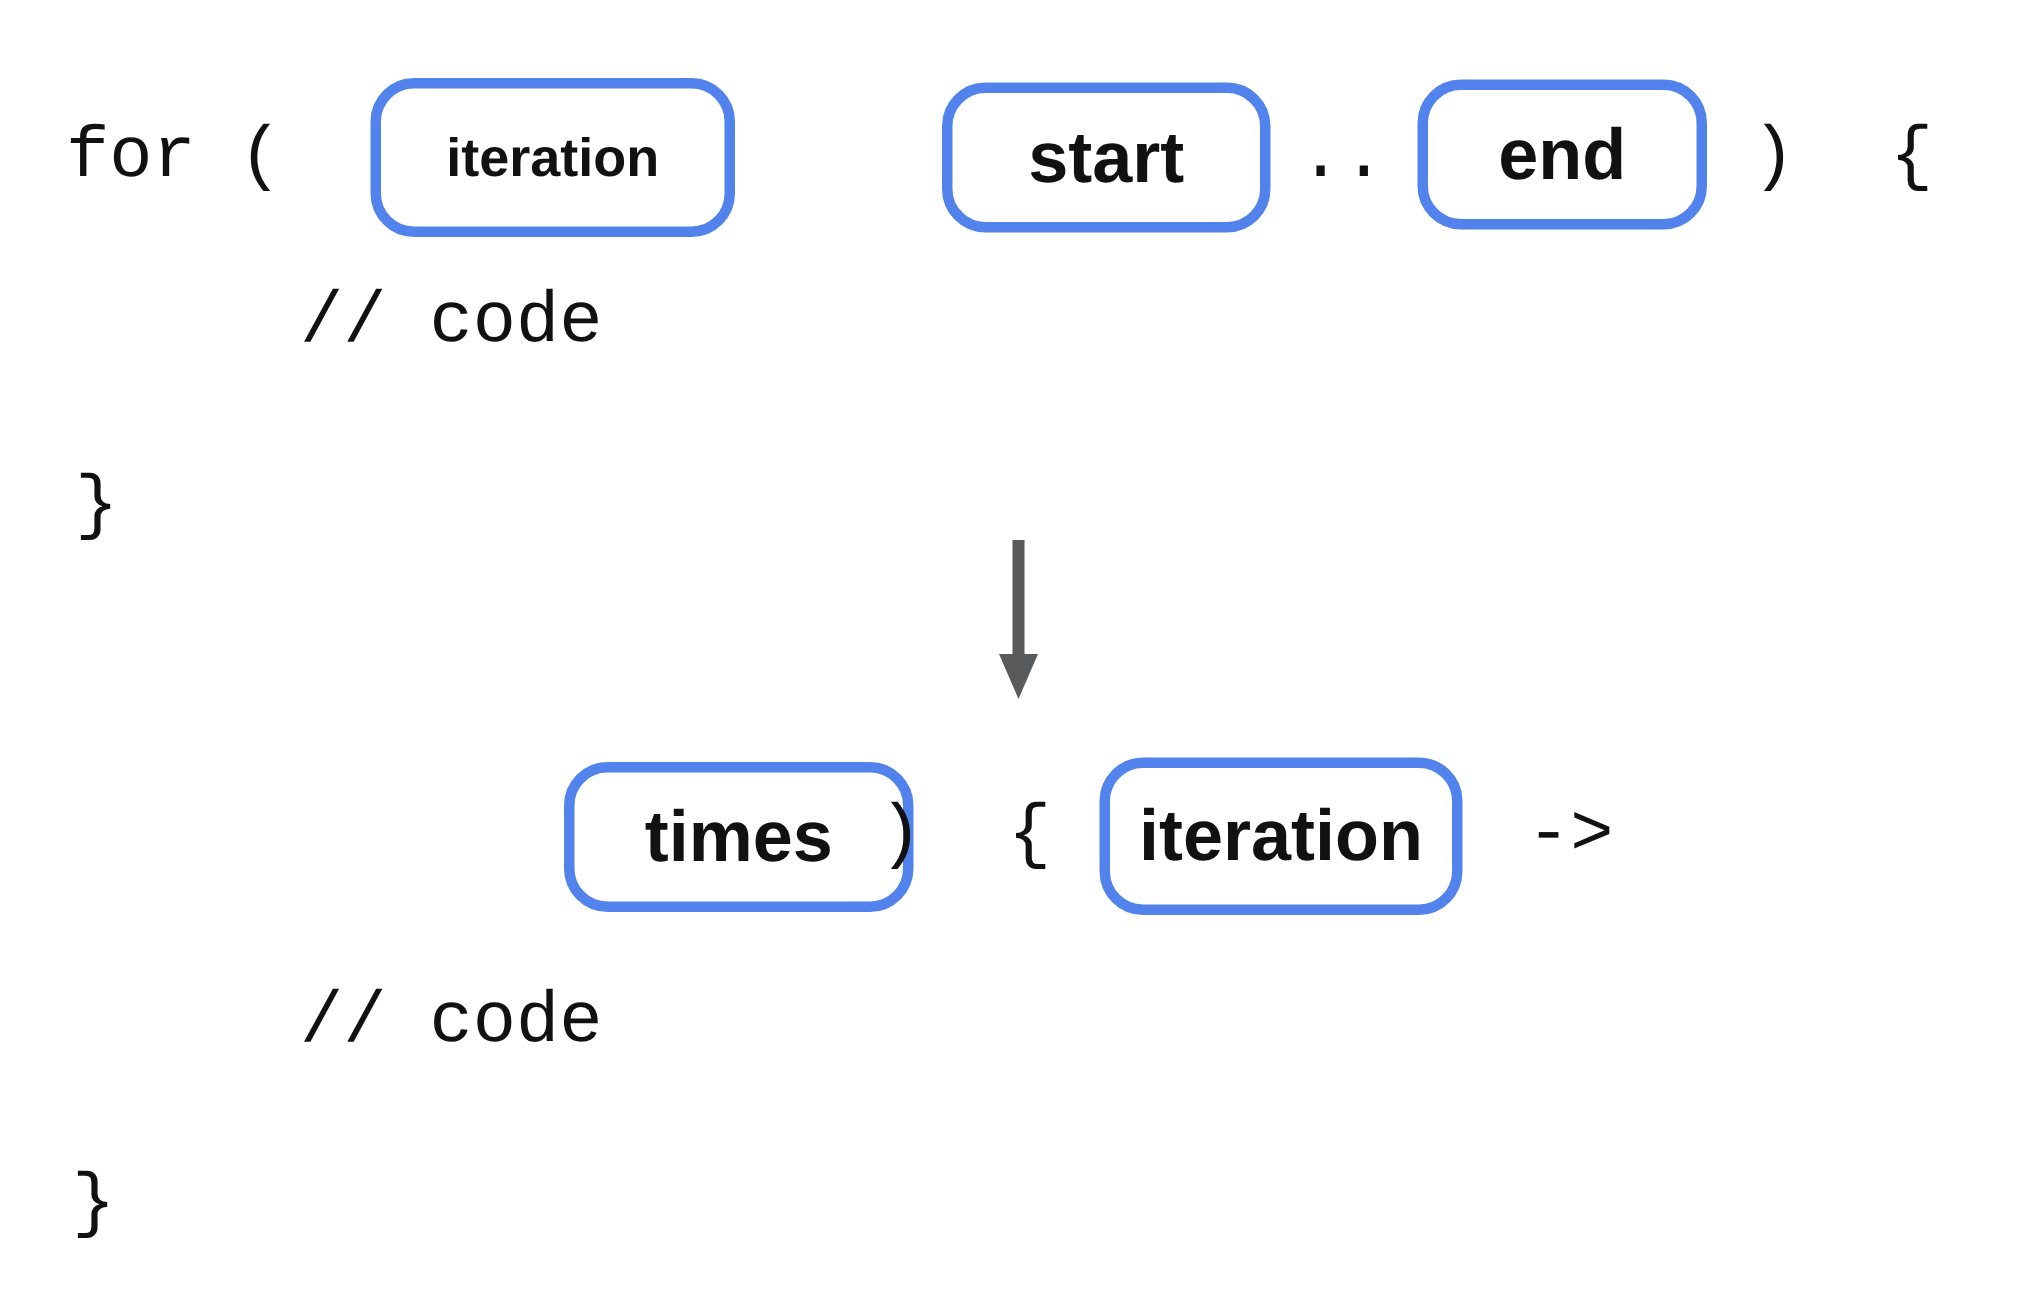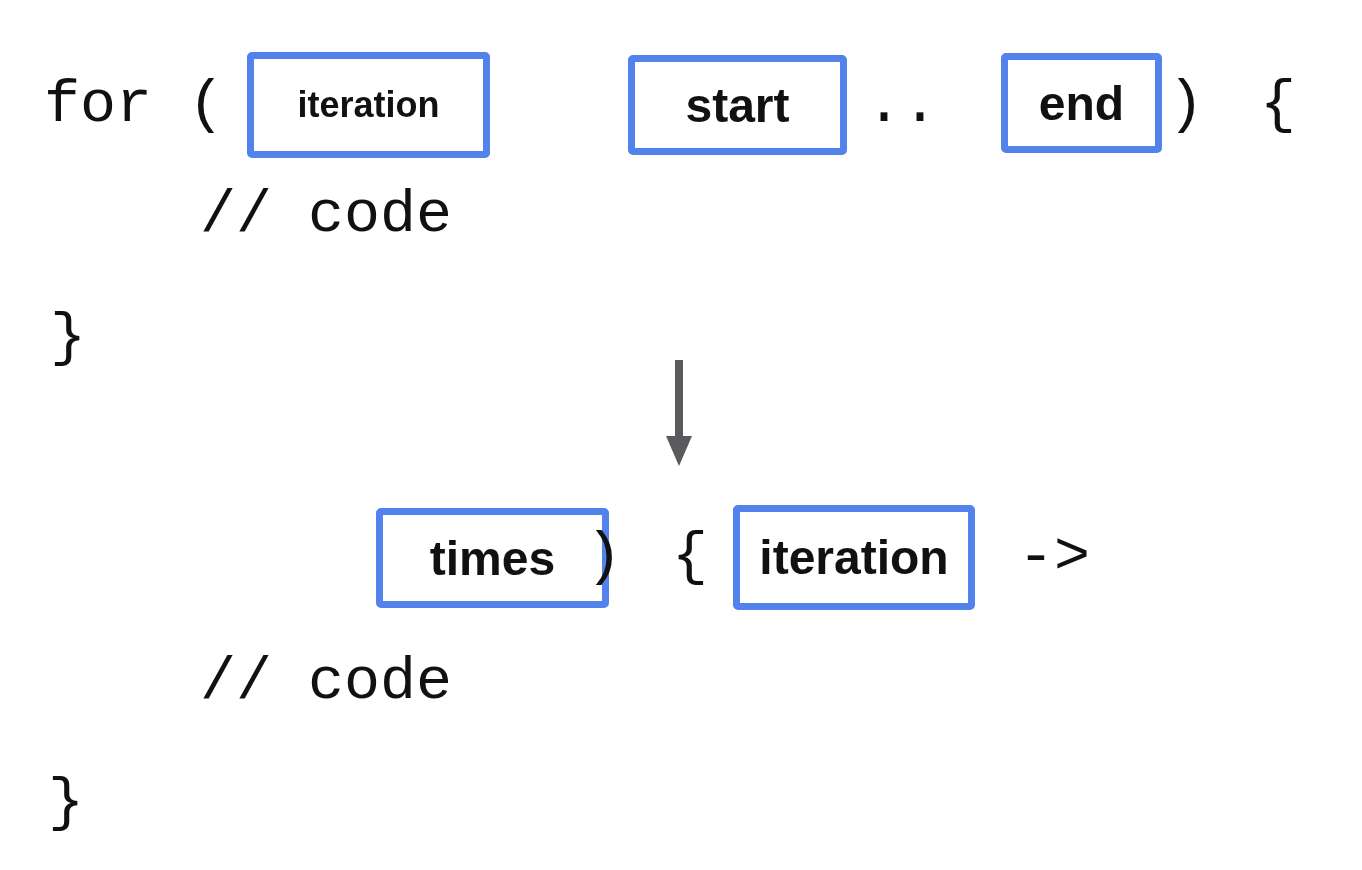--- a/index.html
+++ b/index.html
@@ -6,31 +6,31 @@
   .canvas {
     position: relative;
     width: 1362px;
     height: 870px;
     background: #ffffff;
     overflow: hidden;
   }
   .mono {
     position: absolute;
     font-family: "Liberation Mono", "DejaVu Sans Mono", monospace;
-    font-size: 60px;
+    font-size: 48px;
     line-height: 64px;
     color: #111111;
     white-space: pre;
     font-weight: 400;
   }
   .slot {
     position: absolute;
     box-sizing: border-box;
     border: 7px solid #5283EC;
-    border-radius: 5px;
+    border-radius: 29px;
     background: #ffffff;
     display: flex;
     align-items: center;
     justify-content: center;
   }
   .slot-label {
     font-family: "Liberation Sans", "DejaVu Sans", sans-serif;
     font-weight: bold;
     font-size: 48px;
     color: #111111;
@@ -49,21 +49,21 @@
     <span class="slot-label" style="font-size:36px;">iteration</span>
   </div>
 
 
   <div class="slot" style="left:628px; top:55px; width:219px; height:100px;">
     <span class="slot-label">start</span>
   </div>
 
   <span class="mono" style="left:866px; top:73px;">..</span>
 
-  <div class="slot" style="left:1001px; top:53px; width:161px; height:100px;">
+  <div class="slot" style="left:945px; top:53px; width:193px; height:100px;">
     <span class="slot-label">end</span>
   </div>
 
   <span class="mono" style="left:1168px; top:73px;">)</span>
 
   <span class="mono" style="left:1260px; top:73px;">{</span>
 
   <span class="mono" style="left:200px; top:183px;">// code</span>
 
   <span class="mono" style="left:50px; top:306px;">}</span>

